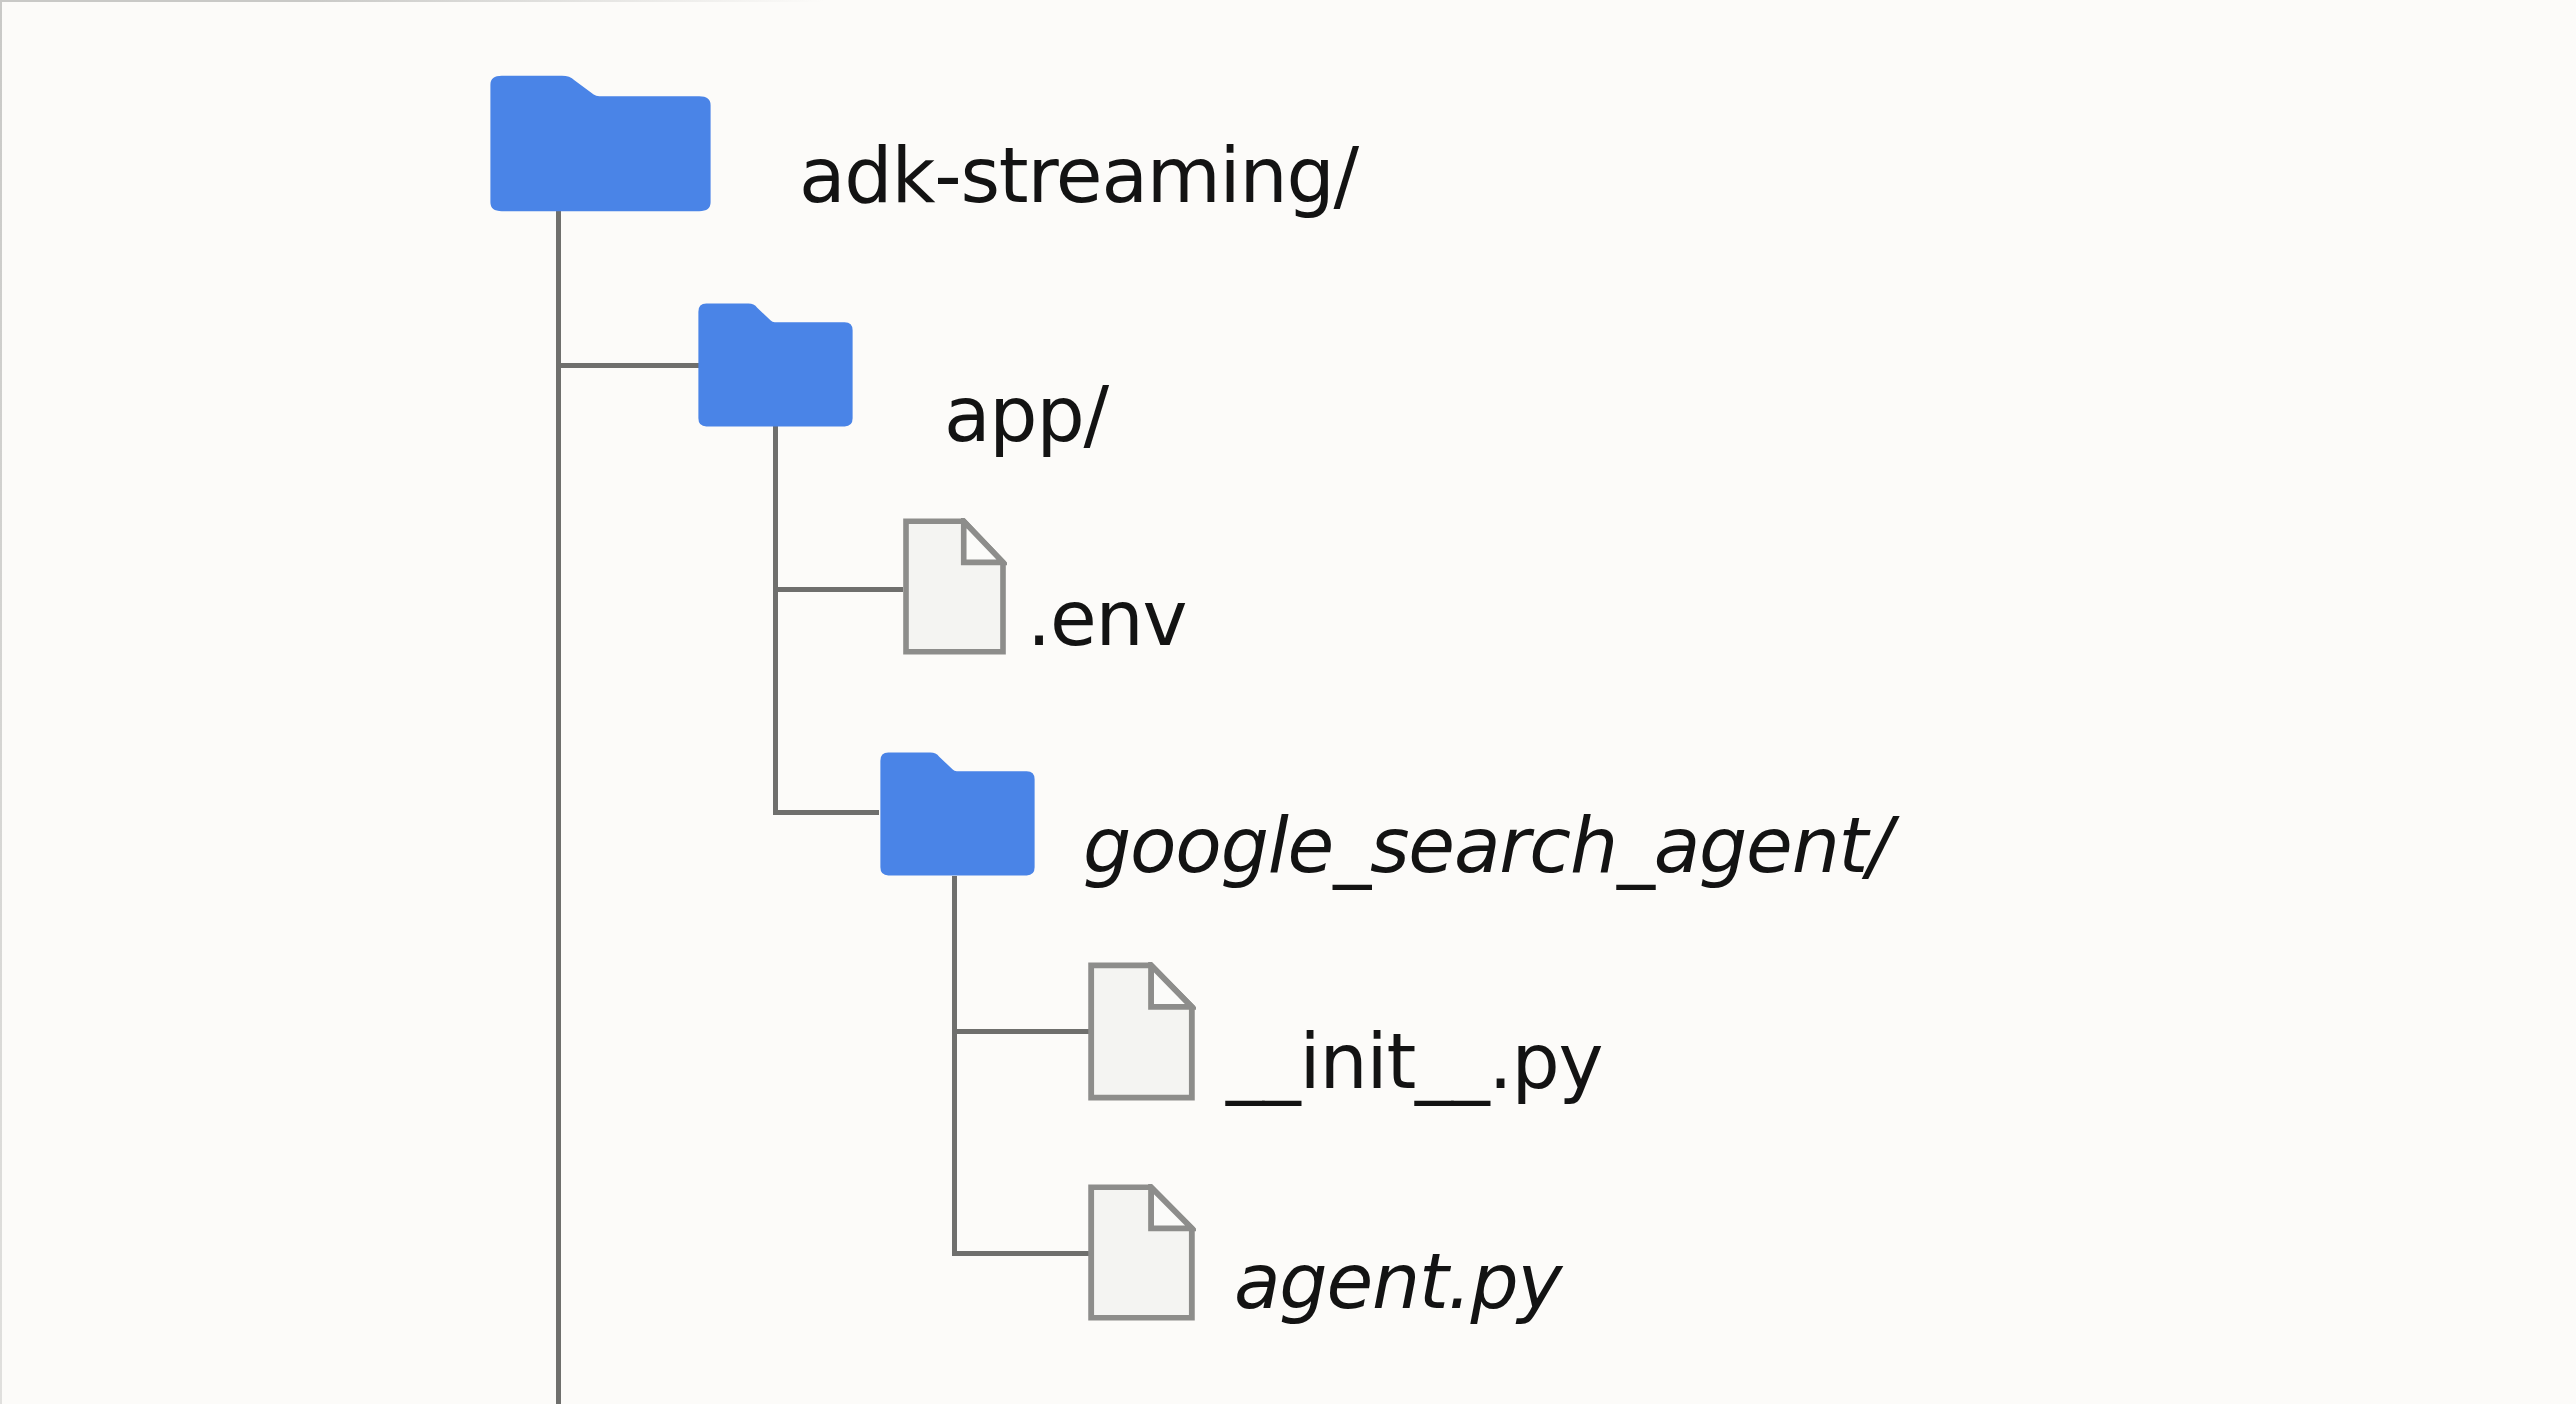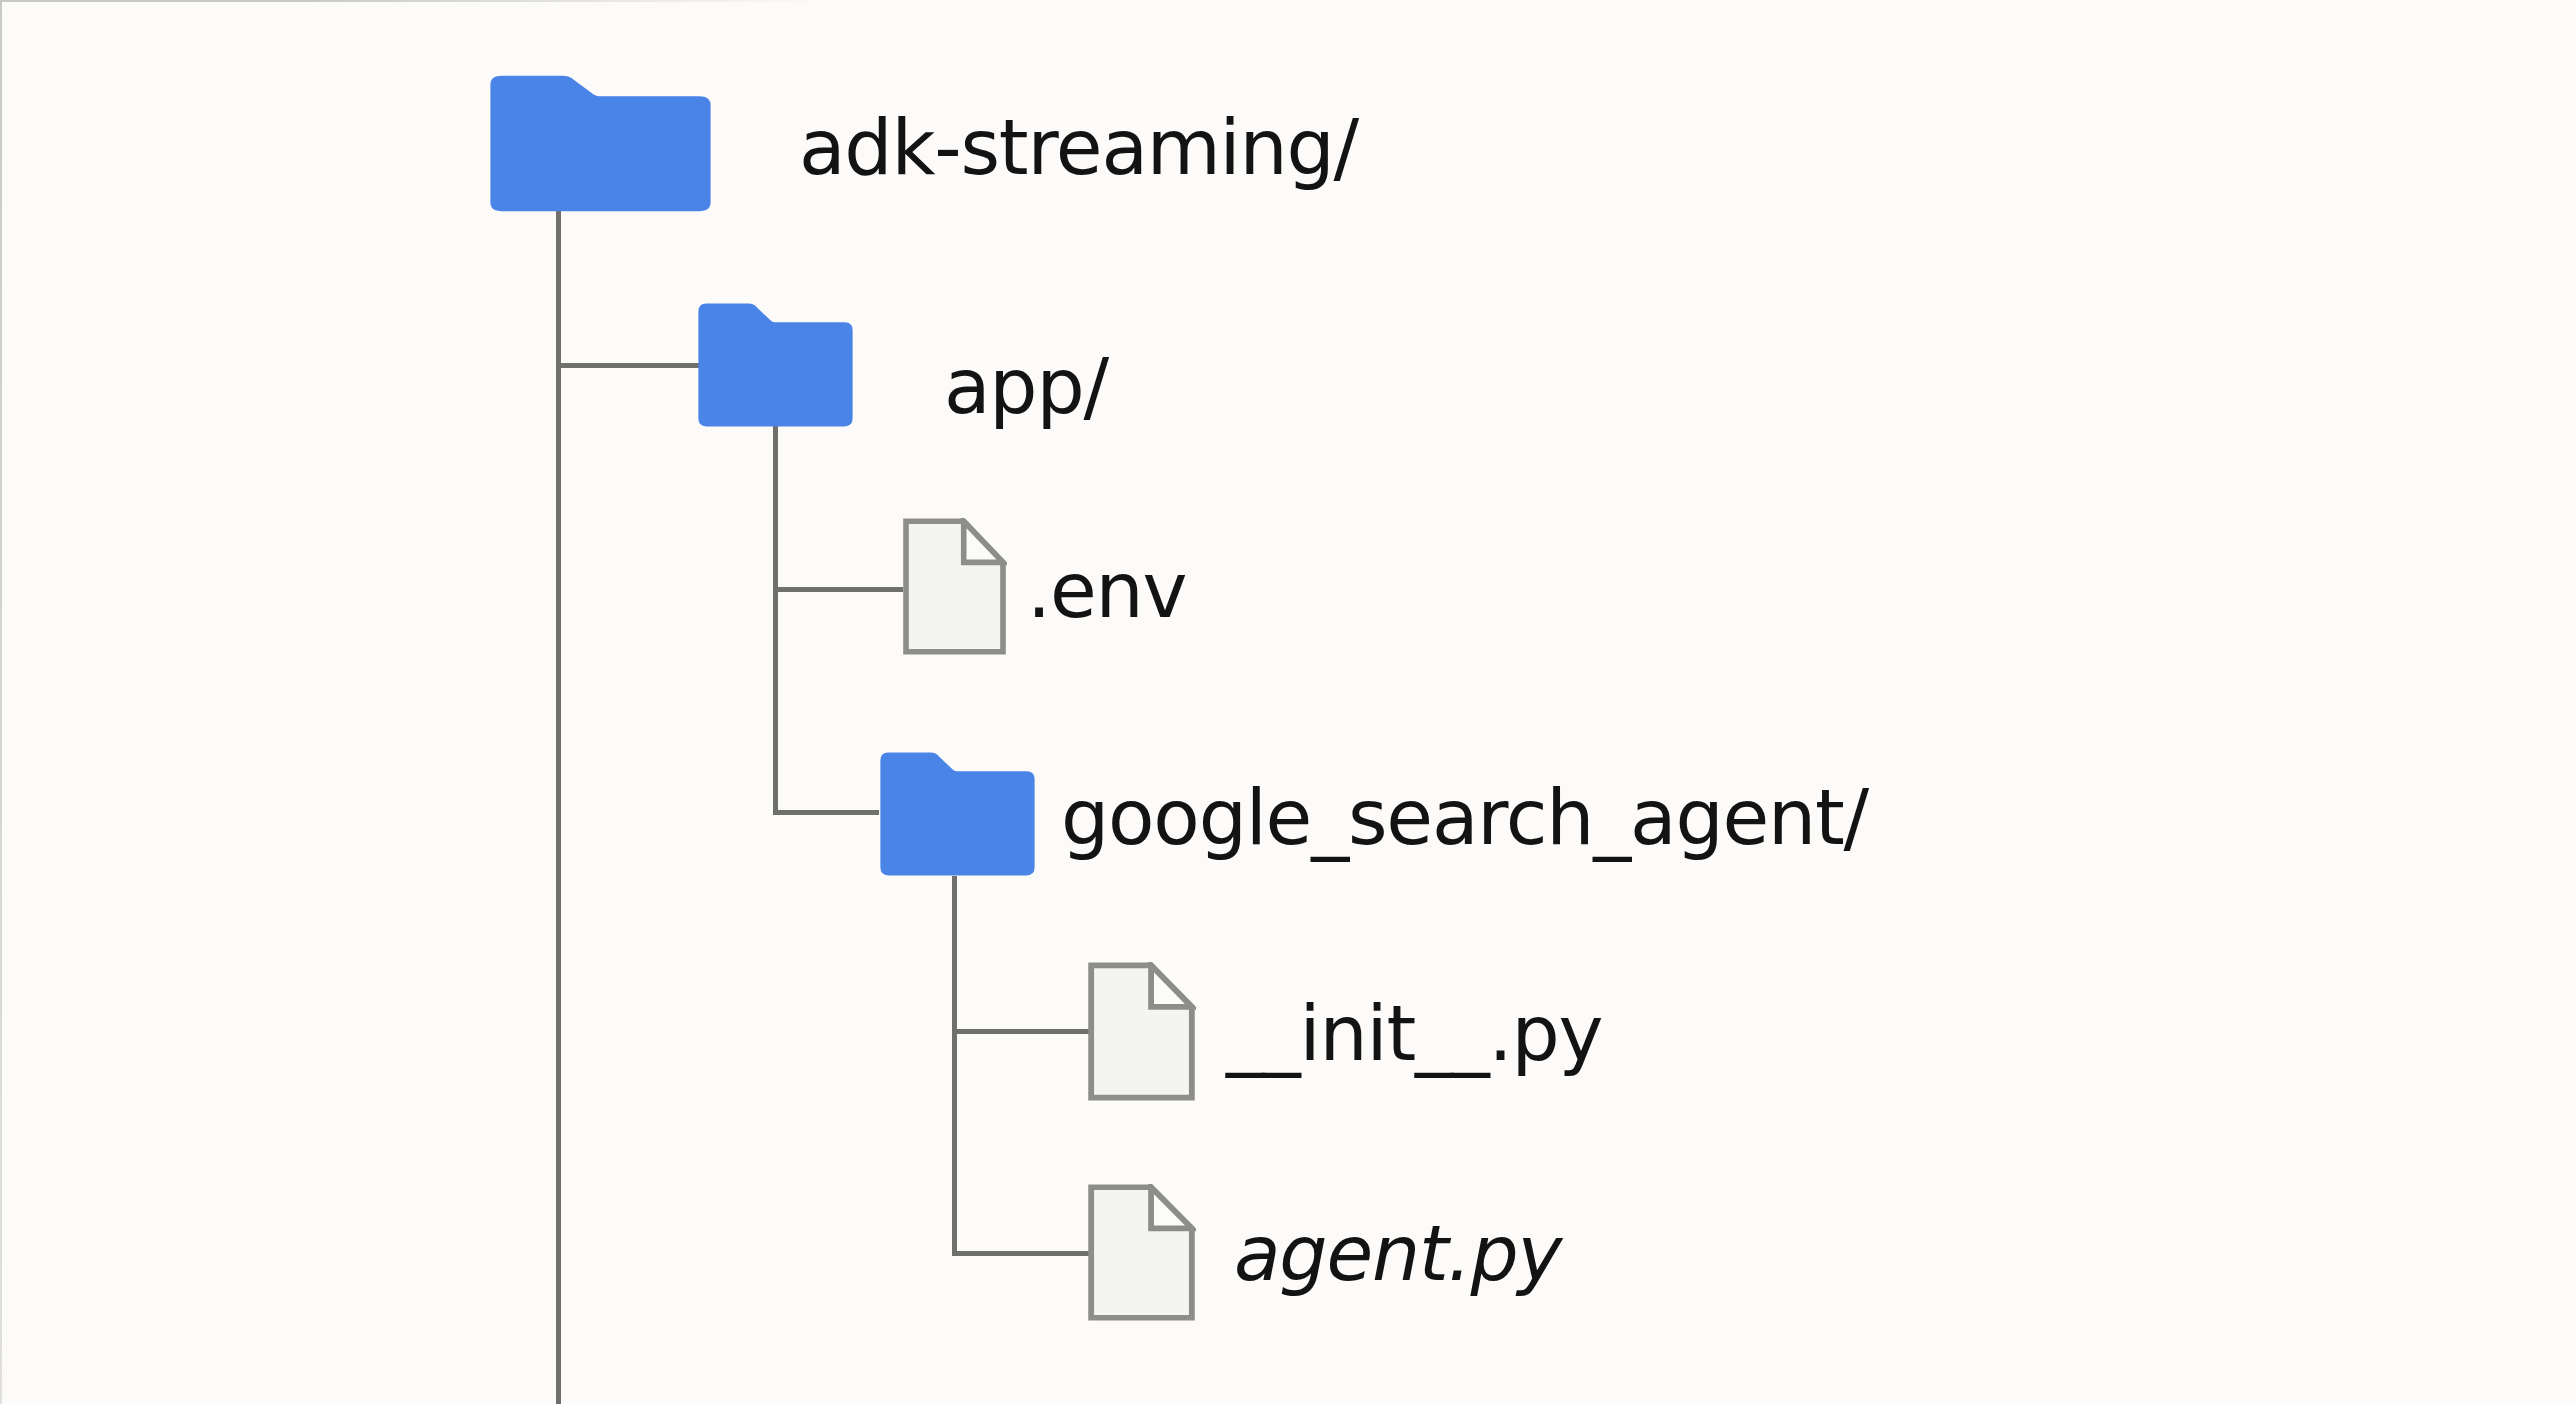--- a/index.html
+++ b/index.html
@@ -41,25 +41,25 @@
   .i3{left:902px;top:518px;width:105px;height:137px;}
   .i4{left:878px;top:751px;width:159px;height:126px;}
   .i5{left:1087px;top:962px;width:109px;height:139px;}
   .i6{left:1087px;top:1184px;width:109px;height:137px;}
 
   .folder-shape{fill:var(--folder-color);}
   .file-body{fill:var(--file-fill);stroke:var(--file-stroke);stroke-width:7;stroke-linejoin:miter;}
   .file-flap{fill:var(--file-flap-fill);stroke:var(--file-stroke);stroke-width:7;stroke-linejoin:miter;}
 
   .label{position:absolute;font-size:76px;line-height:76px;letter-spacing:-1.2px;
-    color:var(--text-color);white-space:pre;}
+    color:var(--text-color);white-space:pre;margin-top:28px;}
   .l1{left:799px;top:110px;}
   .l2{left:944px;top:349px;}
   .l3{left:1027px;top:553px;}
-  .l4{left:1061px;top:780px;}
+  .l4{left:1083px;top:780px;font-style:italic;}
   .l5{left:1226px;top:996px;}
   .l6{left:1234px;top:1216px;font-style:italic;}
 
   .group{display:contents;}
 </style>
 </head>
 <body>
 
 <div class="canvas">
 

